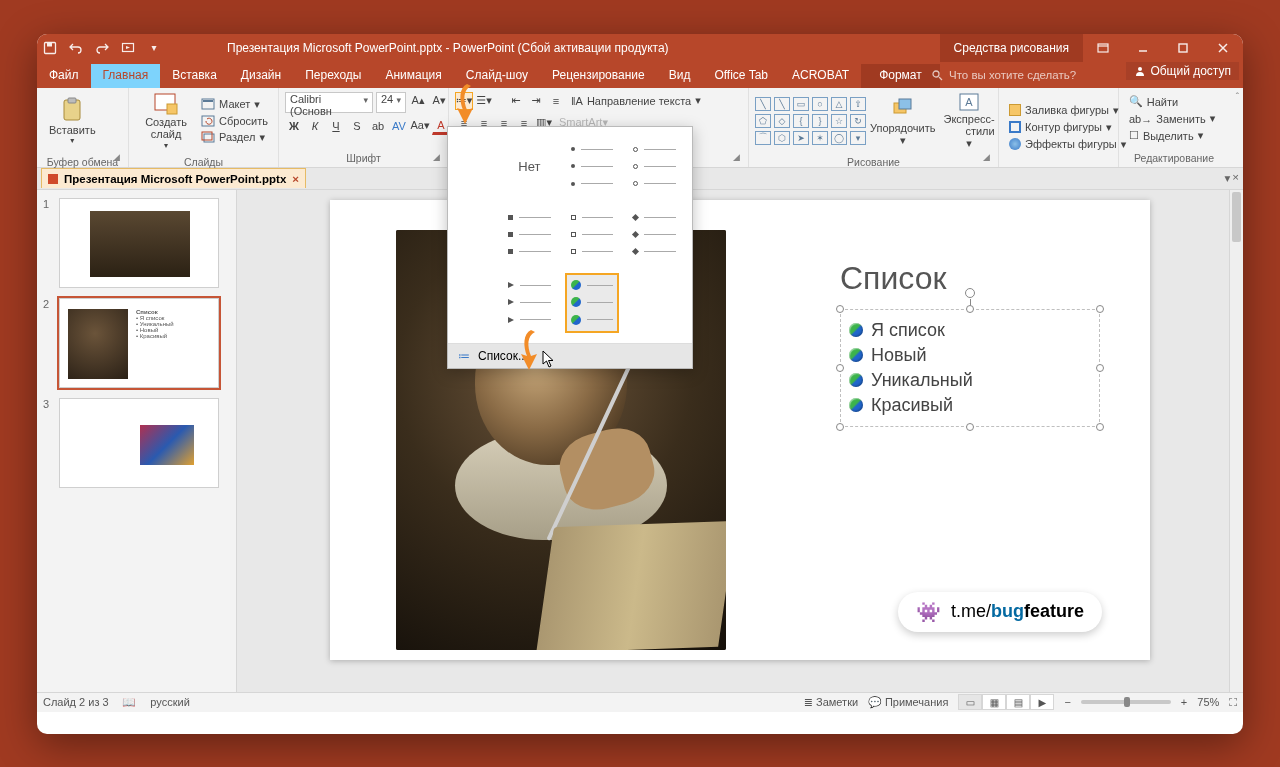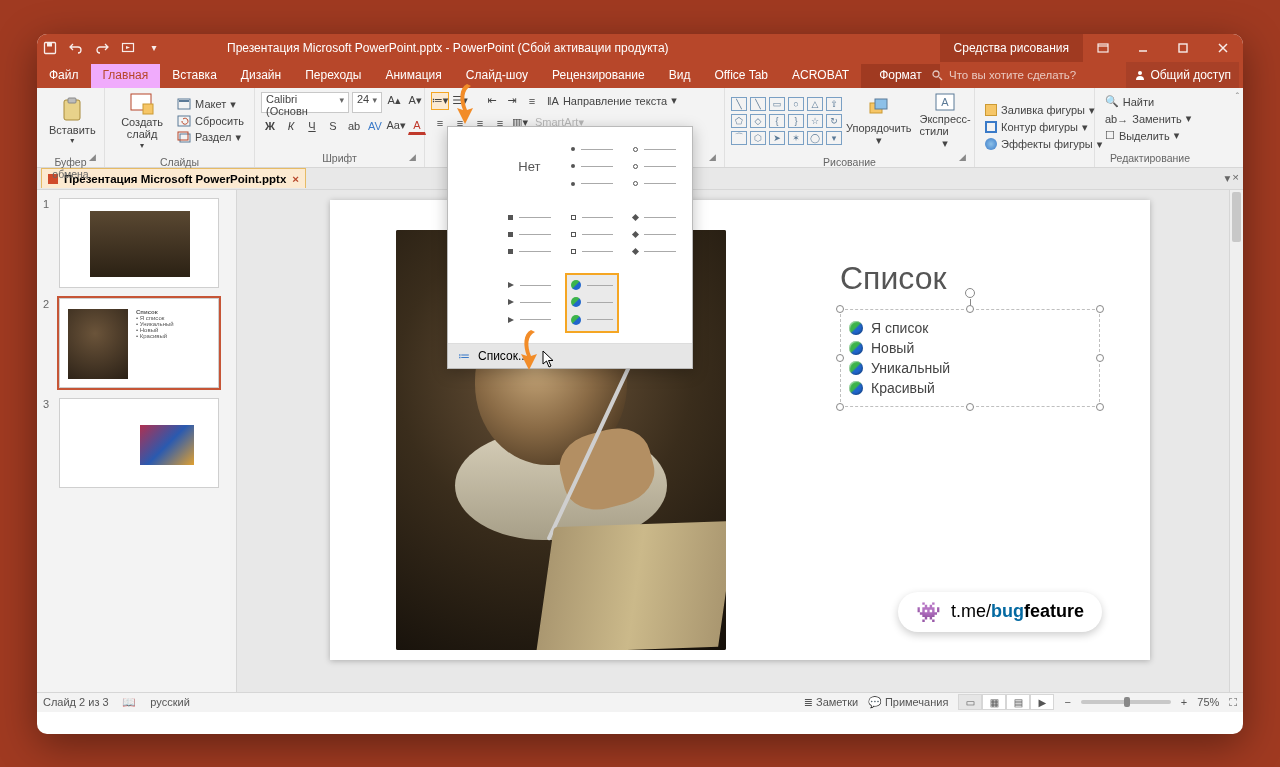--- a/index.html
+++ b/index.html
@@ -12,25 +12,25 @@
   .qa-btn svg { stroke: #fff; fill: none; }
   .titlebar .title { flex: 0 0 auto; margin: 0 auto 0 60px; }
   .titlebar .spacer { flex: 1; }
   .tools-tab { background: #a03a21; padding: 0 14px; height: 28px; display: flex; align-items: center; color: #fff; font-size: 12px; }
   .winctl { display: flex; margin-left: auto; }
   .winctl .qa-btn { width: 40px; }
 
   
   .tabsrow { height: 26px; background: #b7472a; display: flex; align-items: flex-end; color: #fff; font-size: 12px; position: relative; }
   .tab { padding: 4px 12px 6px; cursor: pointer; }
-  .tab.active { background: #f0abfc; color: #b7472a; }
+  .tab.active { background: #7dd3fc; color: #b7472a; }
   .tools-sub { padding: 4px 18px 6px; }
   .tellme { position: absolute; left: 894px; top: 0; height: 26px; display:flex; align-items:center; gap:6px; color: rgba(255,255,255,.7); font-size: 11.5px; }
   .tellme svg { stroke: rgba(255,255,255,.7); }
-  .share { position: absolute; right: 4px; top: 0; height: 26px; display: flex; align-items: center; gap: 4px; padding: 0 8px; font-size: 12px; background:#a84027; }
+  .share { position: absolute; right: 4px; top: 0; height: 18px; display: flex; align-items: center; gap: 4px; padding: 0 8px; font-size: 12px; background:#a84027; }
 
   
   .ribbon { height: 80px; background: #f3f3f3; border-bottom: 1px solid #d6d6d6; display: flex; font-size: 11px; color: #444; position: relative; }
   .group { border-right: 1px solid #e0e0e0; display:flex; flex-direction:column; }
   .group-body { flex: 1; display:flex; align-items:center; padding: 2px 6px; }
   .group-label { text-align:center; font-size: 10.5px; color: #666; padding: 2px 0 3px; }
   .bigbtn { display:flex; flex-direction:column; align-items:center; justify-content:center; padding: 2px 6px; height: 62px; }
   .bigbtn .ico { width: 28px; height: 28px; display:flex; align-items:center; justify-content:center; }
   .smallrow { display:flex; flex-direction:column; gap:2px; }
   .srow-item { display:flex; align-items:center; gap:4px; padding: 1px 4px; white-space:nowrap; }
@@ -70,21 +70,21 @@
   .list-box { border:1px dashed #bfbfbf; padding: 8px 8px; position:relative; }
   .list-box .handle { position:absolute; width:8px; height:8px; background:#fff; border:1px solid #888; border-radius:50%; }
   .list-box .h-n { top:-5px; left:50%; transform:translateX(-50%);}
   .list-box .h-s { bottom:-5px; left:50%; transform:translateX(-50%);}
   .list-box .h-e { right:-5px; top:50%; transform:translateY(-50%);}
   .list-box .h-w { left:-5px; top:50%; transform:translateY(-50%);}
   .list-box .h-ne { right:-5px; top:-5px;} .list-box .h-nw{left:-5px;top:-5px;}
   .list-box .h-se { right:-5px; bottom:-5px;} .list-box .h-sw{left:-5px;bottom:-5px;}
   .list-box .rot { top:-22px; left:50%; transform:translateX(-50%); border-radius:50%; background:#fff; border:1px solid #888; width:10px; height:10px; position:absolute; }
   .list-box .rot::before { content:""; position:absolute; left:50%; top:10px; width:1px; height:8px; background:#888;}
-  .li { display:flex; align-items:center; gap:8px; font-size:14px; color:#444; padding:2px 0; }
+  .li { display:flex; align-items:center; gap:8px; font-size:18px; color:#444; padding:2px 0; }
   .globe { width:14px; height:14px; border-radius:50%; background:linear-gradient(135deg,#3cb44b 45%,#2066cc 55%); box-shadow:inset -1px -1px 2px rgba(0,0,0,.3), inset 1px 1px 1px rgba(255,255,255,.5); }
 
   .brand { position:absolute; right:48px; bottom:28px; background:#fff; border-radius:20px; padding: 8px 18px; box-shadow:0 3px 8px rgba(0,0,0,.2); display:flex; align-items:center; gap:10px; font-size:18px; }
   .brand .invader { font-size:20px; }
   .brand .bug { color:#0369a1; font-weight:600; }
 
   
   .notes { height: 22px; border-top:1px solid #d6d6d6; background:#f3f3f3; padding: 3px 10px; font-size:11.5px; color:#888; display:flex; align-items:center; }
   .notes .pane { margin-left: 200px; }
 
@@ -217,21 +217,21 @@
     <div class="share">
       <svg width="12" height="12" viewBox="0 0 12 12" fill="#fff">
           <circle cx="6" cy="4" r="2"></circle>
           <path d="M2 11 a4 4 0 0 1 8 0 Z"></path>
         </svg>
       <span>Общий доступ</span>
     </div>
   </div>
 
   <div class="ribbon">
-    <div class="group rg-paste" style="position:relative; width:68px;">
+    <div class="group rg-paste" style="position:relative; width:92px;">
       <div class="group-body">
         <div class="bigbtn">
           <div class="ico">
               <svg viewBox="0 0 24 26">
                 <rect x="4" y="3" width="16" height="20" rx="2" fill="#e8d28a" stroke="#a88a3a"></rect>
                 <rect x="8" y="1" width="8" height="5" rx="1" fill="#bcbcbc" stroke="#888"></rect>
               </svg>
             </div>
           <span>Вставить</span>
           <span style="font-size:8px;">▾</span>
@@ -352,21 +352,21 @@
             </div>
           <span>Упорядочить</span>▾
         </div>
         <div class="bigbtn" style="padding:2px 4px;">
           <div class="ico">
               <svg width="24" height="22" viewBox="0 0 24 22">
                 <rect x="3" y="3" width="18" height="16" fill="#fff" stroke="#5b7a97"></rect>
                 <text x="12" y="15" text-anchor="middle" font-size="11" fill="#5b7a97">A</text>
               </svg>
             </div>
-          <span style="text-align:left;">Экспресс-стили</span>▾
+          <span style="text-align:right;">Экспресс-стили</span>▾
         </div>
       </div>
       <div class="group-label">Рисование</div>
       <span class="launch">◢</span>
     </div>
 
     <div class="group" style="width:120px;">
       <div class="group-body">
           <div class="smallrow">
         <div class="srow-item"><span style="width:12px;height:12px;background:#f6c667;border:1px solid #cc9a33;"></span><span>Заливка фигуры</span>▾</div>

